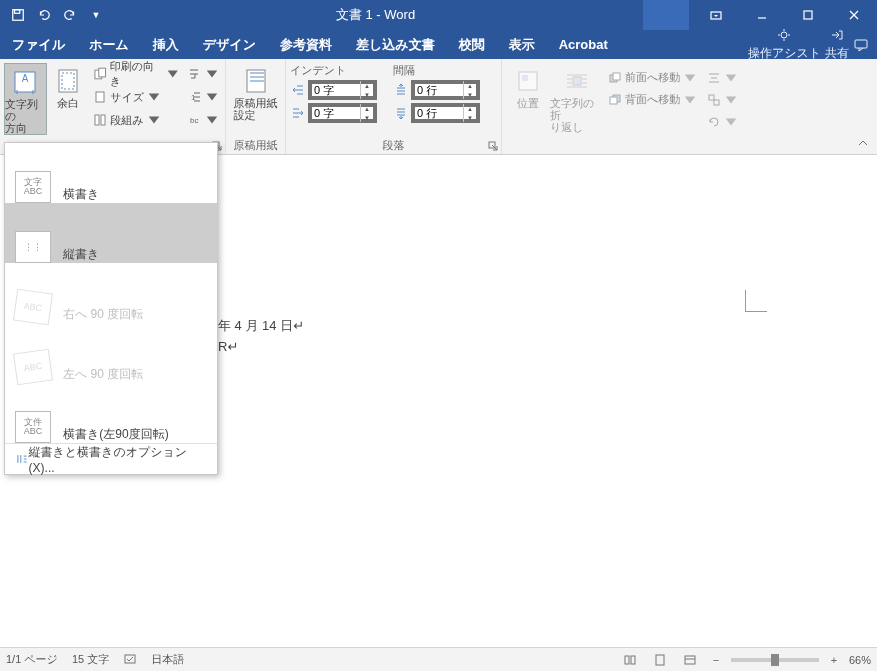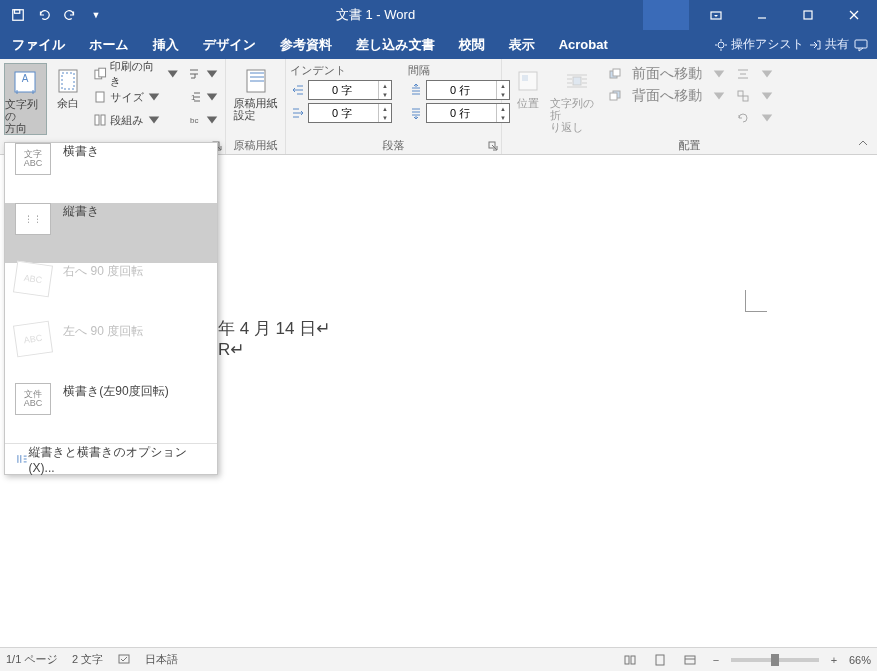--- a/index.html
+++ b/index.html
@@ -12,21 +12,21 @@
 .title-center { flex: 1; text-align: center; font-size: 13px; }
 .win-ctrls { display: flex; align-items: center; }
 .win-user { width: 46px; height: 30px; background: #3a6bb8; margin-right: 4px; }
 .win-btn { width: 46px; height: 30px; display: flex; align-items: center; justify-content: center; }
 .win-btn svg { width: 12px; height: 12px; stroke: #fff; fill: none; stroke-width: 1.2; }
 
 .menubar { height: 29px; background: #2b579a; display: flex; align-items: stretch; }
 .menu-tab { padding: 0 12px; display: flex; align-items: center; color: #fff; font-size: 13px; font-weight: bold; }
 .menu-tab.active { background: #f3f3f3; color: #2b579a; }
 .menu-right { margin-left: auto; display: flex; align-items: center; gap: 4px; padding-right: 8px; color: #fff; }
-.help-item { display: flex; align-items: center; gap: 3px; font-size: 12px; color: #e7efff; }
+.help-item { display: flex; align-items: center; gap: 3px; font-size: 12px; color: #e7efff; flex-direction: column; }
 
 .ribbon { height: 96px; background: #f3f3f3; border-bottom: 1px solid #d0d0d0; display: flex; position: relative; }
 .rib-group { border-right: 1px solid #e0e0e0; display: flex; flex-direction: column; }
 .rib-body { flex: 1; display: flex; align-items: flex-start; padding: 4px 4px 0; }
 .rib-label { height: 18px; text-align: center; font-size: 11px; color: #666; display: flex; align-items: center; justify-content: center; position: relative; }
 .rib-launch { position: absolute; right: 2px; bottom: 2px; width: 12px; height: 12px; display: flex; align-items: center; justify-content: center; }
 .rib-launch svg { width: 10px; height: 10px; stroke: #777; fill: none; }
 
 .big-btn { width: 44px; display: flex; flex-direction: column; align-items: center; padding-top: 2px; font-size: 11px; color: #444; line-height: 1.1; }
 .big-btn .ico { width: 32px; height: 32px; display: flex; align-items: center; justify-content: center; }
@@ -34,37 +34,37 @@
 
 .small-col { display: flex; flex-direction: column; gap: 1px; margin-left: 2px; }
 .small-row { display: flex; align-items: center; gap: 3px; font-size: 11px; color: #444; height: 22px; padding: 0 2px; }
 .small-row svg { width: 14px; height: 14px; }
 .drop-arrow { width: 8px; height: 8px; }
 
 .indent-block { display: flex; flex-direction: column; gap: 3px; margin-top: 2px; }
 .ind-row { display: flex; align-items: center; gap: 2px; }
 .ind-ico { width: 16px; height: 16px; display: flex; align-items: center; justify-content: center; }
 .ind-ico svg { width: 14px; height: 14px; }
-.spin-box { display: flex; align-items: center; border: 1px solid #737373; background: #fff; height: 20px; padding-left: 21px; }
+.spin-box { display: flex; align-items: center; border: 4px solid #737373; background: #fff; height: 20px; }
 .spin-box input { border: none; width: 48px; padding: 0 2px; font-size: 11px; outline: none; }
 .spin-btns { display: flex; flex-direction: column; border-left: 1px solid #c5c5c5; }
 .spin-btns span { height: 9px; width: 12px; display: flex; align-items: center; justify-content: center; font-size: 6px; color: #555; }
 
 .arrange-col { display: flex; flex-direction: column; gap: 0; margin-left: 2px; }
-.arr-row { display: flex; align-items: center; gap: 10px; font-size: 14px; color: #888; height: 22px; padding: 0 2px; }
+.arr-row { display: flex; align-items: flex-end; gap: 3px; font-size: 11px; color: #888; height: 22px; padding: 0 2px; }
 .arr-row.on { color: #444; }
 .arr-row svg { width: 14px; height: 14px; }
 
 .collapse-btn { position: absolute; right: 4px; bottom: 2px; width: 20px; height: 18px; display: flex; align-items: center; justify-content: center; }
 
 .doc-area { position: absolute; left: 0; right: 0; top: 155px; bottom: 24px; background: #fff; }
-.doc-text { position: absolute; font-size: 17px; color: #444; }
+.doc-text { position: absolute; font-size: 13px; color: #444; }
 
 .dropdown { position: absolute; left: 4px; top: 142px; width: 214px; background: #fff; border: 1px solid #c8c8c8; box-shadow: 2px 2px 6px rgba(0,0,0,0.25); z-index: 100; }
-.dd-item { display: flex; align-items: flex-start; height: 60px; padding: 0 10px; gap: 12px; font-size: 12px; color: #444; }
+.dd-item { display: flex; align-items: flex-end; height: 60px; padding: 0 10px; gap: 12px; font-size: 12px; color: #444; }
 .dd-item.sel { background: #cdcdcd; }
 .dd-item.dis { color: #bfbfbf; }
 .dd-ico { width: 36px; height: 32px; border: 1px solid #bbb; display: flex; align-items: center; justify-content: center; font-size: 9px; line-height: 1; text-align: center; color: #888; background: #fff; }
 .dd-item.dis .dd-ico { border-color: #e0e0e0; color: #ddd; }
 .dd-sep { border-top: 1px solid #e0e0e0; }
 .dd-opt { display: flex; align-items: center; height: 30px; padding: 0 10px; font-size: 12px; color: #444; }
 .dd-opt svg { width: 14px; height: 14px; }
 
 .statusbar { position: absolute; left: 0; right: 0; bottom: 0; height: 24px; background: #f3f3f3; border-top: 1px solid #d4d4d4; display: flex; align-items: center; font-size: 11px; color: #555; padding: 0 6px; gap: 14px; }
 .sb-right { margin-left: auto; display: flex; align-items: center; gap: 8px; }
@@ -414,21 +414,20 @@
             <svg viewBox="0 0 14 14">
               <path d="M3 7 A4 4 0 1 1 7 11" stroke="#aaa" fill="none"></path>
               <path d="M3 4 L3 7 L6 7" stroke="#aaa" fill="none"></path>
             </svg>
             <svg class="drop-arrow" viewBox="0 0 8 8">
               <path d="M1 2 L4 6 L7 2" fill="#bbb"></path>
             </svg>
           </div>
       </div>
     </div>
-    <div class="rib-label">配置</div>
   </div>
   <div class="collapse-btn">
       <svg width="12" height="12" viewBox="0 0 12 12">
         <path d="M2 8 L6 4 L10 8" stroke="#777" fill="none"></path>
       </svg>
     </div>
 </div>
 
 <div class="doc-area">
   <div class="doc-text" style="left:218px;top:162px">年 4 月 14 日↵</div>
@@ -463,21 +462,21 @@
   <div class="dd-opt">
       <svg viewBox="0 0 14 14">
         <path d="M3 3 L3 11 M6 3 L6 11 M9 4 L12 4 M9 7 L12 7 M9 10 L12 10" stroke="#5a8ac8" fill="none"></path>
       </svg>
       <span>縦書きと横書きのオプション(X)...</span>
     </div>
 </div>
 
 <div class="statusbar">
   <span>1/1 ページ</span>
-  <span>2 文字</span>
+  <span>15 文字</span>
   <span><svg width="14" height="14" viewBox="0 0 14 14">
         <rect x="2" y="3" width="10" height="8" fill="none" stroke="#777"></rect>
         <path d="M4 7 L6 9 L10 5" stroke="#777" fill="none"></path>
       </svg></span>
   <span>日本語</span>
   <div class="sb-right">
     <div class="view-btn">
         <svg viewBox="0 0 14 14">
           <rect x="2" y="3" width="4" height="8"></rect>
           <rect x="8" y="3" width="4" height="8"></rect>

